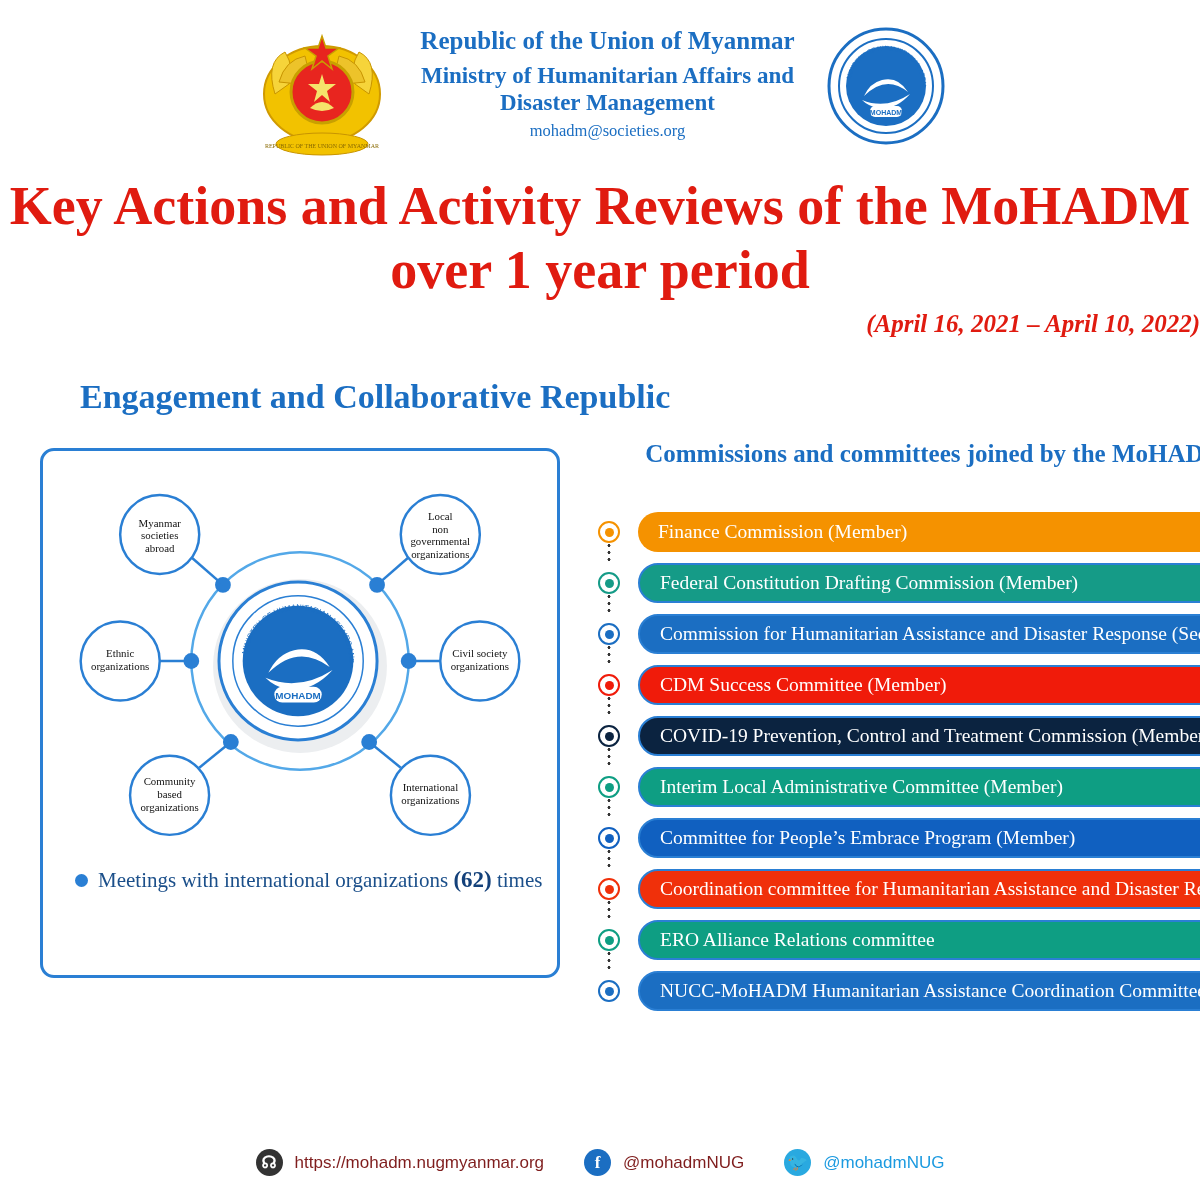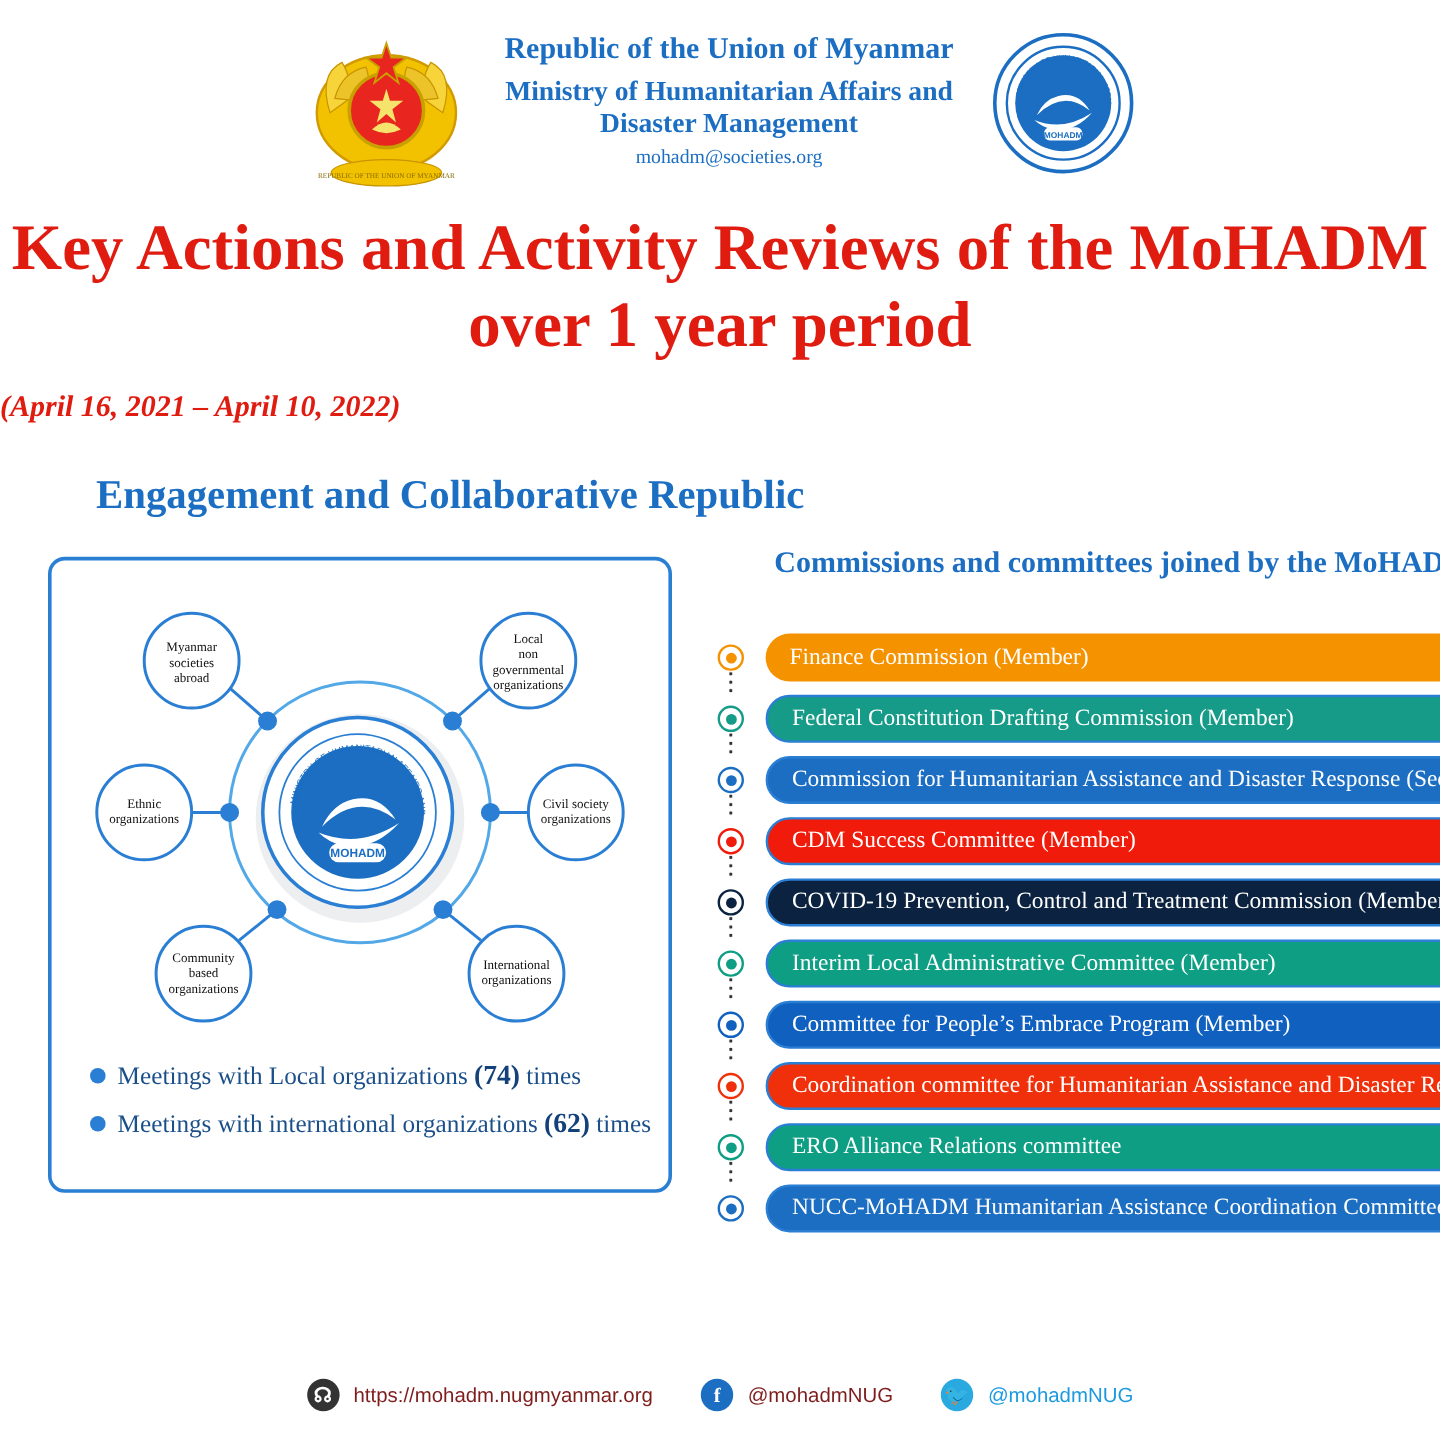--- a/index.html
+++ b/index.html
@@ -37,26 +37,26 @@
   
   .main-title {
     text-align: center;
     color: #e01b10;
     font-weight: bold;
     font-size: 54px;
     line-height: 1.18;
     margin-top: 18px;
   }
   .sub-title {
-    text-align: left;
+    text-align: right;
     color: #e01b10;
     font-weight: bold;
     font-style: italic;
     font-size: 25px;
-    margin-top: 24px;
+    margin-top: 8px;
   }
   .section-title {
     color: #1b6ec2;
     font-weight: bold;
     font-size: 34px;
     margin: 40px 0 0 80px;
   }
 
   
   .columns {
@@ -289,24 +289,20 @@
 
             <text x="382" y="332">International</text>
             <text x="382" y="345">organizations</text>
           </g>
         </svg>
       </div>
 
       <div class="legend">
         <div class="legend-row">
           <span class="legend-dot"></span>
-          <span class="legend-text"><span>Meetings with Local organizations</span> <b>(74)</b> <span>times</span></span>
-        </div>
-        <div class="legend-row">
-          <span class="legend-dot"></span>
           <span class="legend-text"><span>Meetings with international organizations</span> <b>(62)</b> <span>times</span></span>
         </div>
       </div>
     </div>
   </div>
 
   <div class="col-right">
     <div class="col-head">Commissions and committees joined by the MoHADM</div>
     <div class="commissions" id="commissions-list">
         <div class="c-row">

